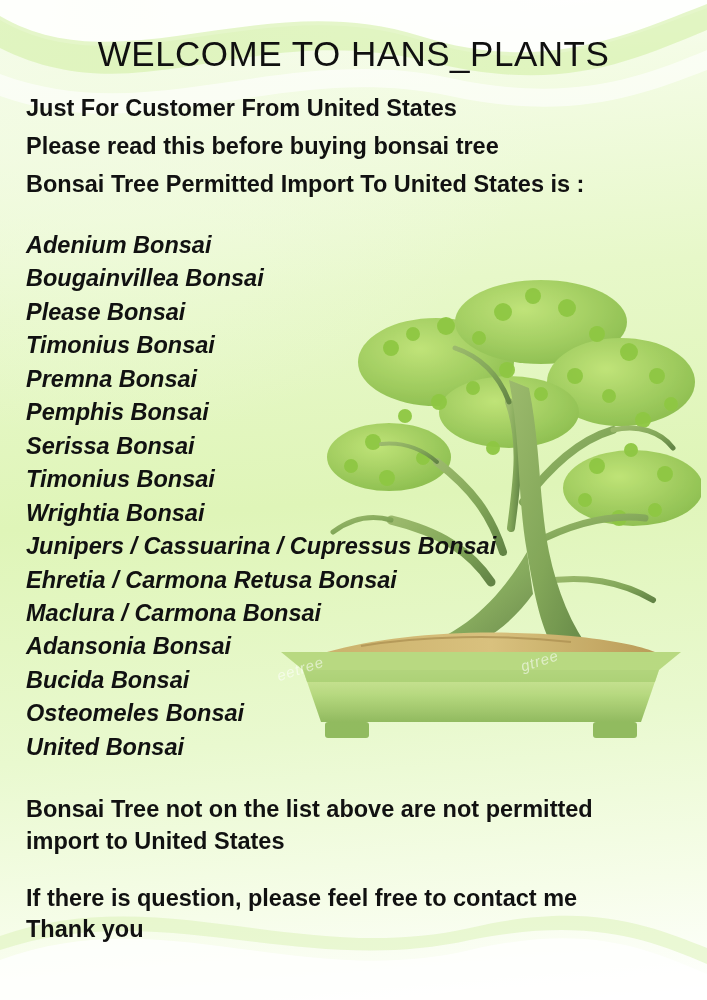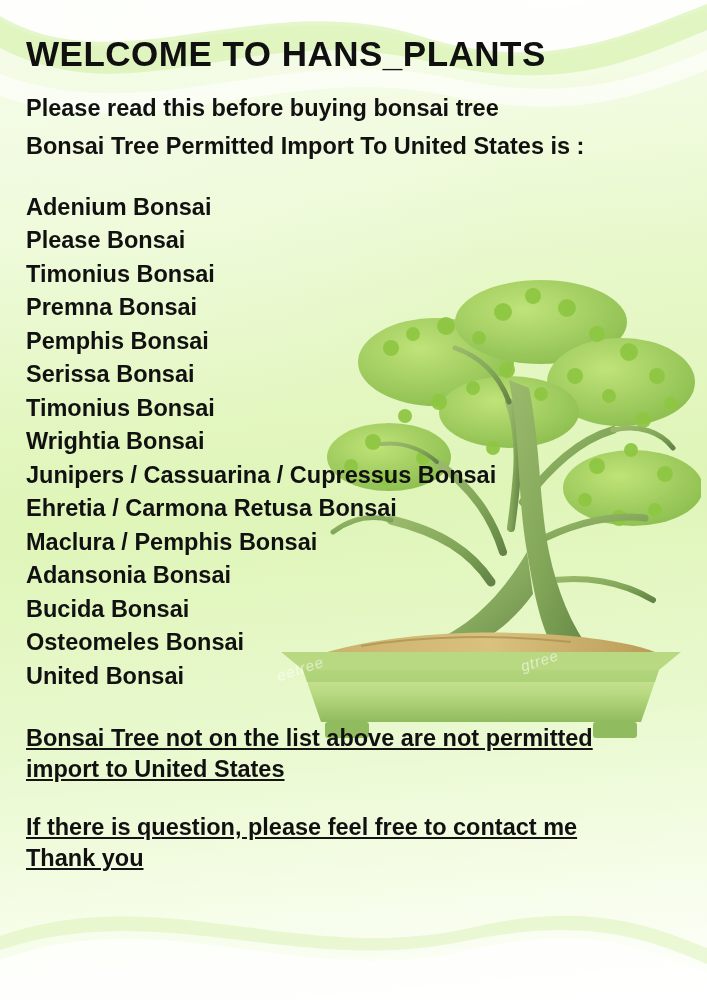--- a/index.html
+++ b/index.html
@@ -25,48 +25,49 @@
   .swoosh svg { display: block; }
 
   .content {
     position: relative;
     z-index: 5;
     padding: 34px 26px 0 26px;
     color: #141414;
   }
   .title {
     font-size: 35px;
-    font-weight: bold;
+    font-weight: normal;
+    text-align: center;
     letter-spacing: 0.5px;
     margin: 0 0 18px 0;
     color: #101010;
   }
   .intro p {
     margin: 0 0 5px 0;
     font-size: 23.5px;
     font-weight: bold;
     line-height: 1.40;
     color: #111111;
   }
   .species {
     margin-top: 28px;
+    font-style: italic;
   }
   .species li {
     list-style: none;
     font-size: 23.5px;
     font-weight: bold;
     line-height: 1.425;
     color: #111111;
     white-space: nowrap;
   }
   .species ul { margin: 0; padding: 0; }
 
   .outro {
     margin-top: 30px;
-    text-decoration: underline;
   }
   .outro p {
     margin: 0;
     font-size: 23.5px;
     font-weight: bold;
     line-height: 1.33;
     color: #111111;
   }
   .outro .gap { height: 26px; }
 
@@ -215,37 +216,39 @@
     </svg>
   </div>
 
   <div class="watermark wm1">eetree</div>
   <div class="watermark wm2">gtree</div>
 
   <div class="content">
     <h1 class="title">WELCOME TO HANS_PLANTS</h1>
 
     <div class="intro">
+      <p>Just For Customer From United States</p>
       <p>Please read this before buying bonsai tree</p>
       <p>Bonsai Tree Permitted Import To United States is :</p>
     </div>
 
     <div class="species">
       <ul>
         <li>Adenium Bonsai</li>
+        <li>Bougainvillea Bonsai</li>
         <li>Please Bonsai</li>
         <li>Timonius Bonsai</li>
         <li>Premna Bonsai</li>
         <li>Pemphis Bonsai</li>
         <li>Serissa Bonsai</li>
         <li>Timonius Bonsai</li>
         <li>Wrightia Bonsai</li>
         <li>Junipers / Cassuarina / Cupressus Bonsai</li>
         <li>Ehretia / Carmona Retusa Bonsai</li>
-        <li>Maclura / Pemphis Bonsai</li>
+        <li>Maclura / Carmona Bonsai</li>
         <li>Adansonia Bonsai</li>
         <li>Bucida Bonsai</li>
         <li>Osteomeles Bonsai</li>
         <li>United Bonsai</li>
       </ul>
     </div>
 
     <div class="outro">
       <p>Bonsai Tree not on the list above are not permitted</p>
       <p>import to United States</p>

